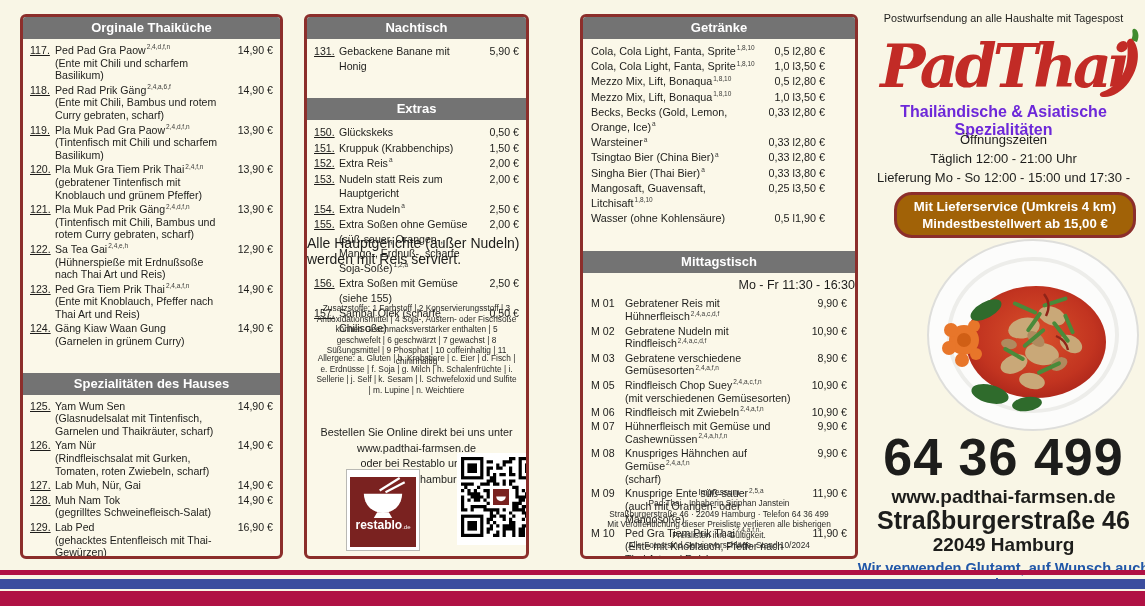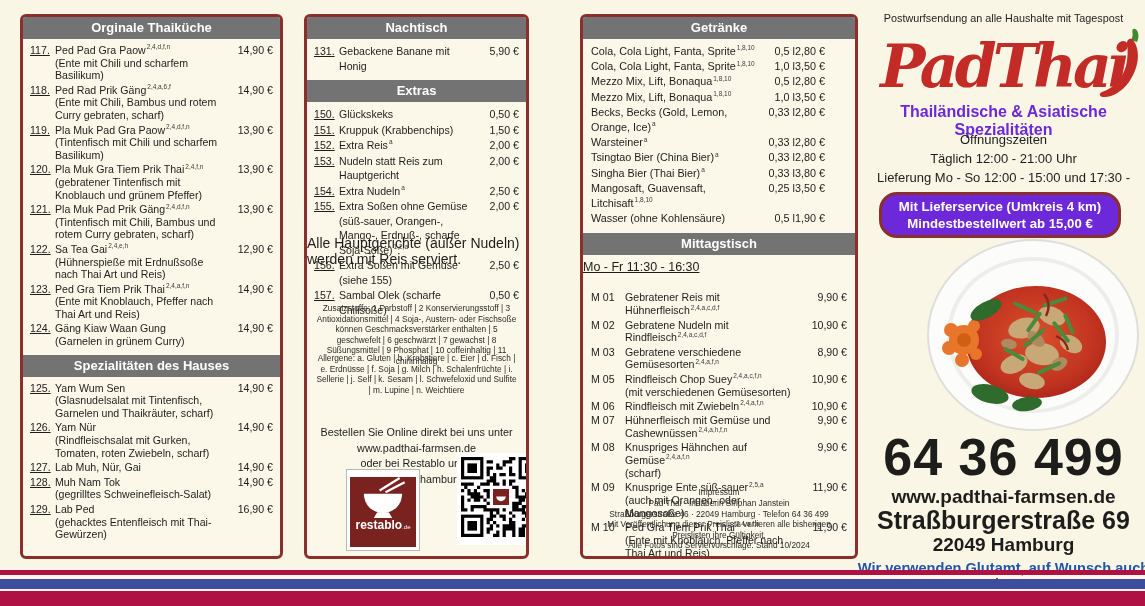--- a/index.html
+++ b/index.html
@@ -13,41 +13,41 @@
     background:#fbf8e9;border:3px solid #8c2e2b;border-radius:6px;
     overflow:hidden;
   }
   #panel1{left:20px;width:263px;}
   #panel2{left:304px;width:225px;}
   #panel3{left:580px;width:278px;}
   .sect{
     background:#737373;color:#fff;font-weight:bold;font-size:13px;
     text-align:center;padding:3px 0 4px;margin:0 0 5px 0;
   }
-  .sect.mid{margin-top:7px;}
+  .sect.mid{margin-top:25px;}
   
   .mi{display:flex;align-items:flex-start;padding:0 7px;font-size:10.6px;line-height:12.6px;margin:2px 0;}
   .mi-num{flex:none;width:25px;text-decoration:underline;}
   .mi-body{flex:1;padding-right:3px;}
   .mi-price{flex:none;white-space:nowrap;text-align:right;min-width:44px;}
   .mi-desc{display:block;}
   sup{font-size:6.5px;line-height:0;color:#3a3a38;margin-left:1px;}
   
   .loose .mi{line-height:14.5px;margin:1px 0;}
   
   .dr{display:flex;align-items:flex-start;padding:0 8px;font-size:10.8px;line-height:15.2px;}
   .dr-name{flex:1;}
   .dr-size{flex:none;width:36px;text-align:right;white-space:nowrap;}
   .dr-price{flex:none;width:52px;text-align:left;white-space:nowrap;}
   
   .lr{display:flex;align-items:flex-start;padding:0 8px;font-size:10.6px;line-height:12.8px;margin:1.5px 0;}
   .lr-code{flex:none;width:34px;}
   .lr-body{flex:1;padding-right:2px;}
   .lr-price{flex:none;white-space:nowrap;text-align:right;min-width:46px;}
-  .lunch-hours{text-align:left;font-size:12.5px;margin:3px 0 17px;text-decoration:underline;}
+  .lunch-hours{text-align:right;font-size:12.5px;margin:3px 0 5px;}
   
   .reis-note{position:absolute;left:0;right:0;top:218px;text-align:left;font-size:14px;}
   .tinynote{position:absolute;left:8px;right:8px;text-align:center;font-size:8.3px;line-height:10.6px;color:#2a2a28;}
   .zusatz{top:286px;}
   .allergene{top:336px;}
   .online{position:absolute;left:0;right:0;top:408px;text-align:center;font-size:10.8px;line-height:15.5px;}
   .restablo-frame{position:absolute;left:39px;top:452px;background:#fff;border:1px solid #b9b9b4;padding:3px;}
   .restablo{width:66px;height:70px;background:#7a2220;position:relative;text-align:center;}
   .restablo svg{display:block;margin:4px auto 0;}
   .restablo-text{color:#fff;font-weight:bold;font-size:12px;line-height:12px;}
@@ -58,22 +58,22 @@
   .postal{position:absolute;left:0;right:0;top:12px;font-size:10.8px;color:#1d1d1b;}
   .logo{position:absolute;left:0;right:0;top:26px;height:80px;}
   .logo-text{
     font-family:"DejaVu Serif",serif;font-style:italic;font-weight:bold;
     font-size:60px;line-height:80px;color:#c22b26;letter-spacing:-4px;
   }
   .chili{position:absolute;right:2px;top:2px;}
   .tagline{position:absolute;left:0;right:0;top:103px;font-size:16px;font-weight:bold;color:#6d28d9;}
   .hours{position:absolute;left:0;right:0;top:130px;font-size:13px;line-height:19px;}
   .badge{
-    position:absolute;left:17px;top:192px;width:228px;
-    background:#6d28d9;border:3px solid #8c2e2b;border-radius:18px;
+    position:absolute;left:32px;top:192px;width:228px;
+    background:#a16207;border:3px solid #8c2e2b;border-radius:18px;
     color:#fff;font-weight:bold;font-size:13.2px;line-height:17px;padding:3px 4px;
   }
   .plate{position:absolute;left:62px;top:236px;}
   .phone{position:absolute;left:0;right:0;top:430px;font-size:52px;font-weight:bold;letter-spacing:1px;line-height:54px;}
   .web{position:absolute;left:0;right:0;top:486px;font-size:19px;font-weight:bold;}
   .street{position:absolute;left:0;right:0;top:506px;font-size:25px;font-weight:bold;}
   .city{position:absolute;left:0;right:0;top:534px;font-size:19px;font-weight:bold;}
   .glutamat{position:absolute;left:-10px;right:-10px;top:560px;font-size:14.6px;font-weight:bold;color:#2157a8;}
   
   .stripe{position:absolute;left:0;width:1145px;}
@@ -483,20 +483,20 @@
       <rect x="134" y="86" width="22" height="4" rx="2" transform="rotate(66 145 88)"></rect>
       <rect x="98" y="84" width="24" height="4" rx="2" transform="rotate(-55 110 86)"></rect>
     </g>
     <g stroke="#8f2418" stroke-width="2.4" fill="none">
       <path d="M120,58 q8,10 2,22"></path>
       <path d="M132,100 q10,4 12,14"></path>
     </g>
   </svg>
   <div class="phone">64 36 499</div>
   <div class="web">www.padthai-farmsen.de</div>
-  <div class="street">Straßburgerstraße 69</div>
+  <div class="street">Straßburgerstraße 46</div>
   <div class="city">22049 Hamburg</div>
   <div class="glutamat">Wir verwenden Glutamt, auf Wunsch auch ohne</div>
 </div>
 
 <div class="stripe s1"></div>
 <div class="stripe s2"></div>
 <div class="stripe s3"></div>
 
 </body></html>

